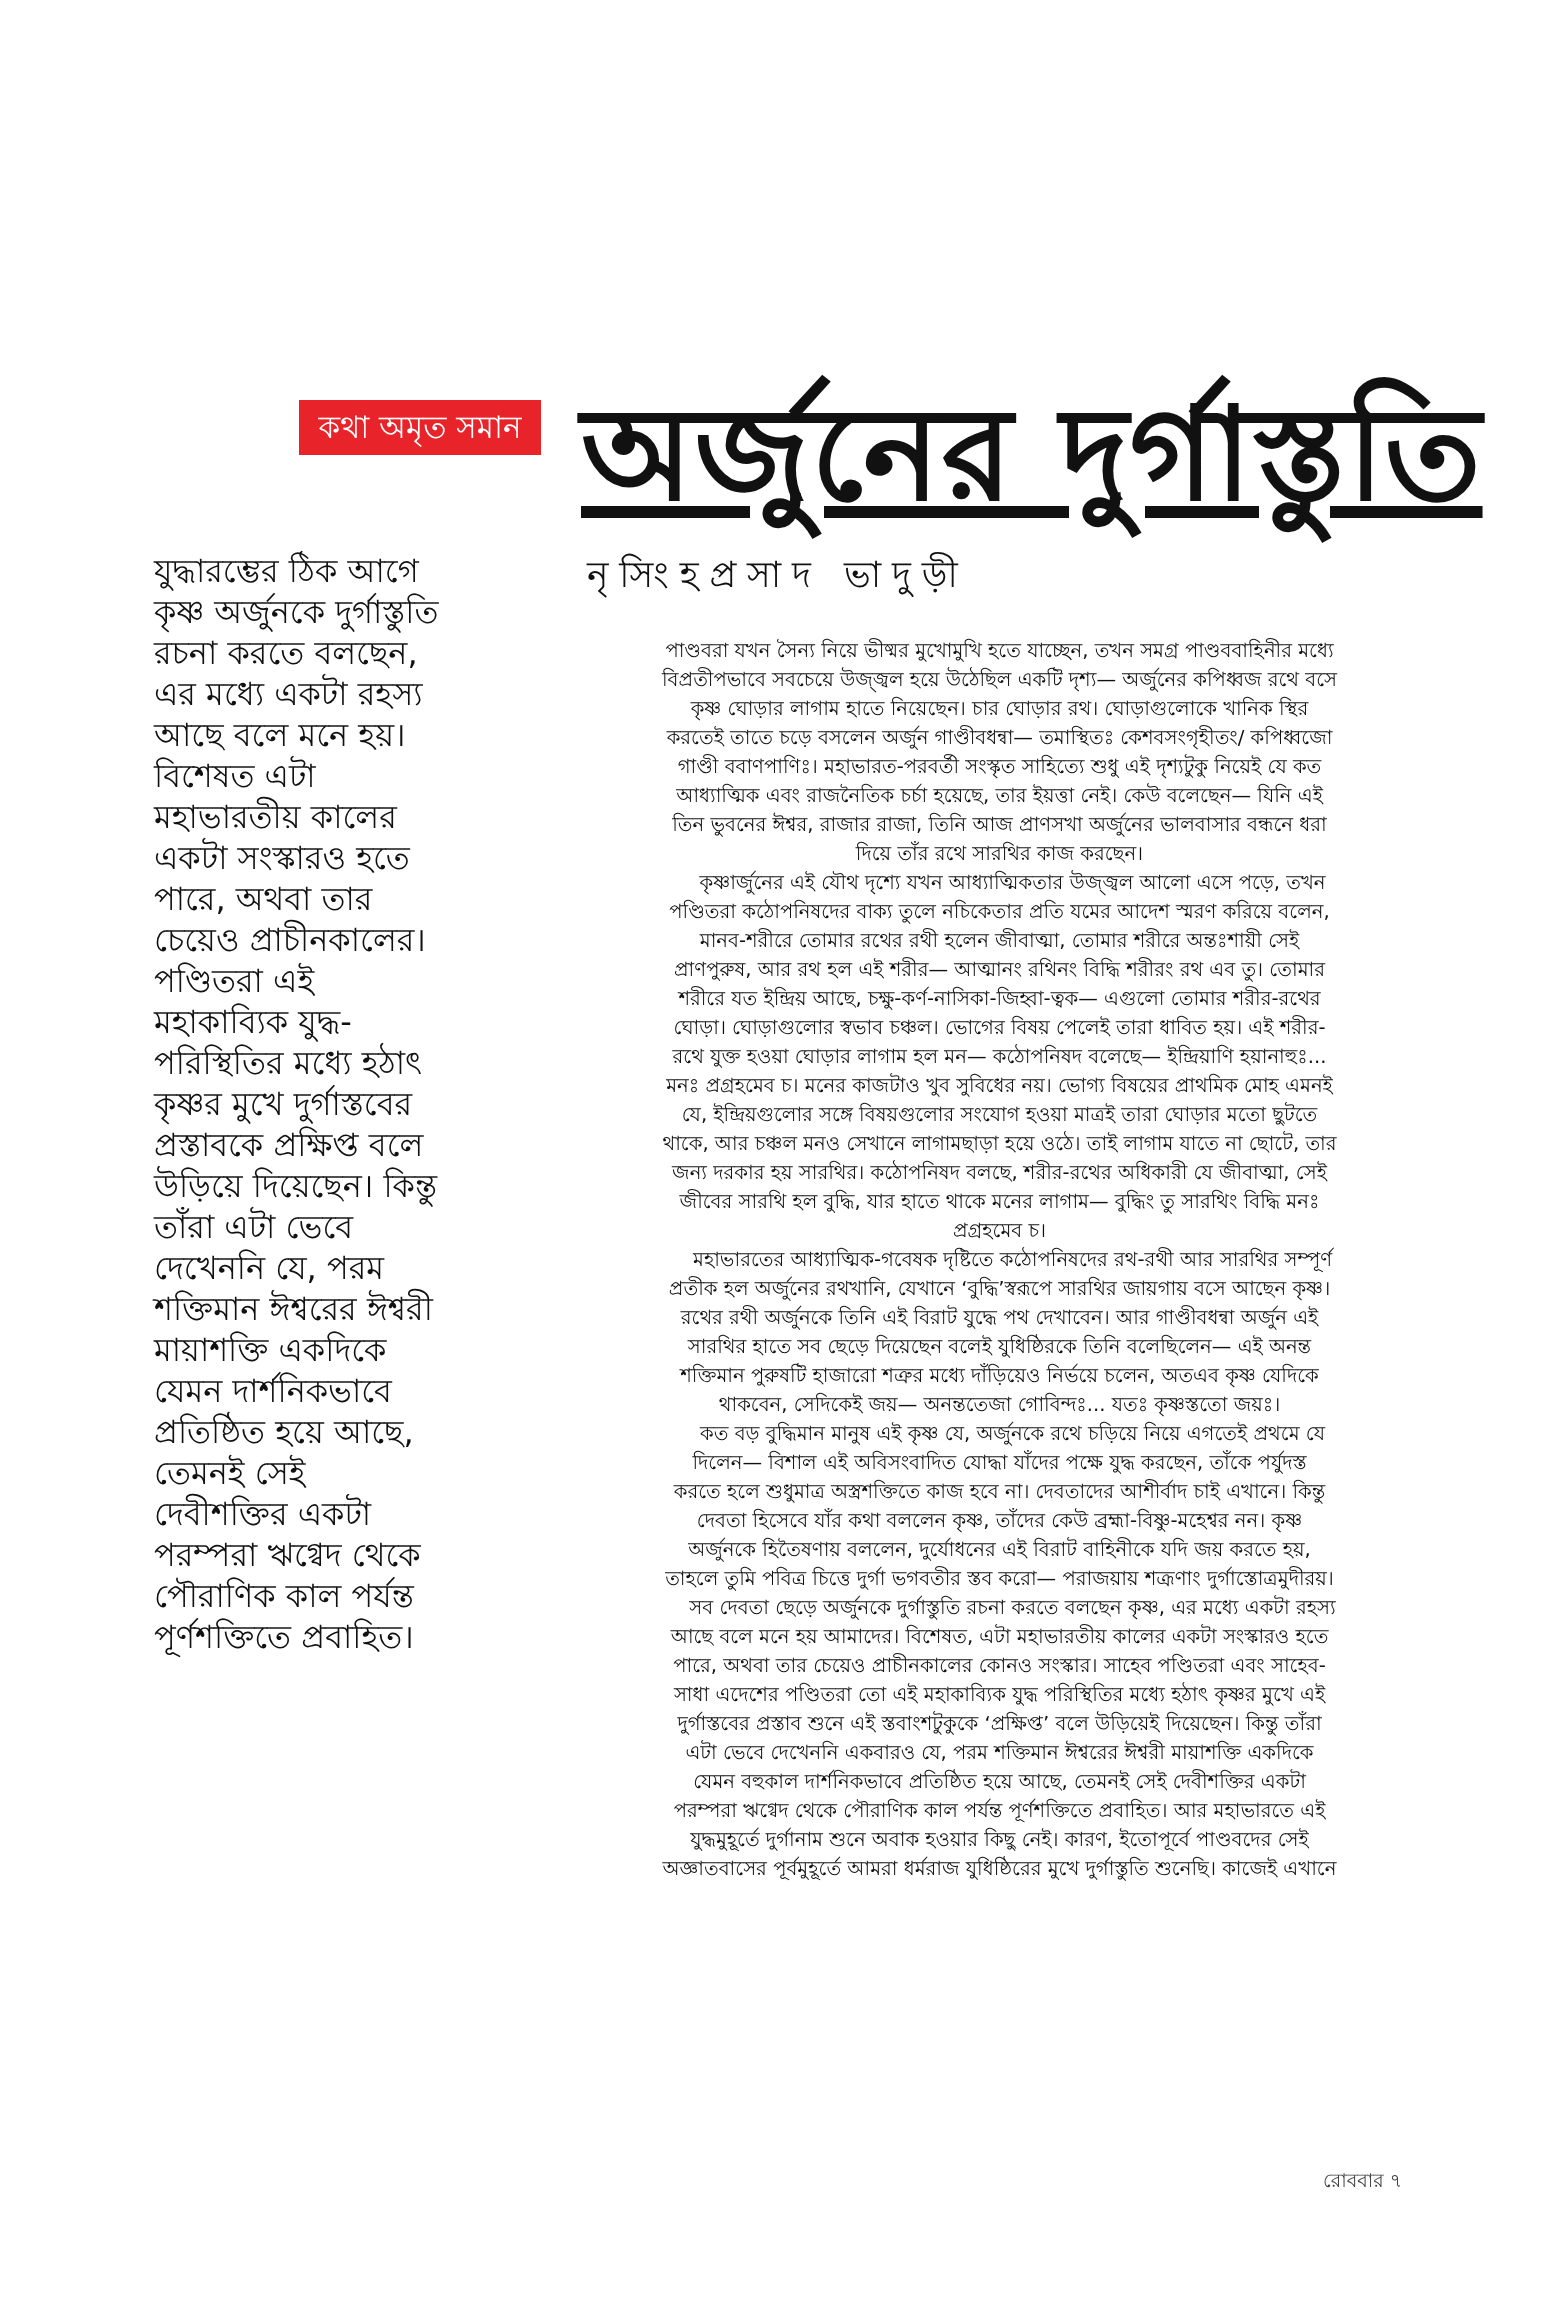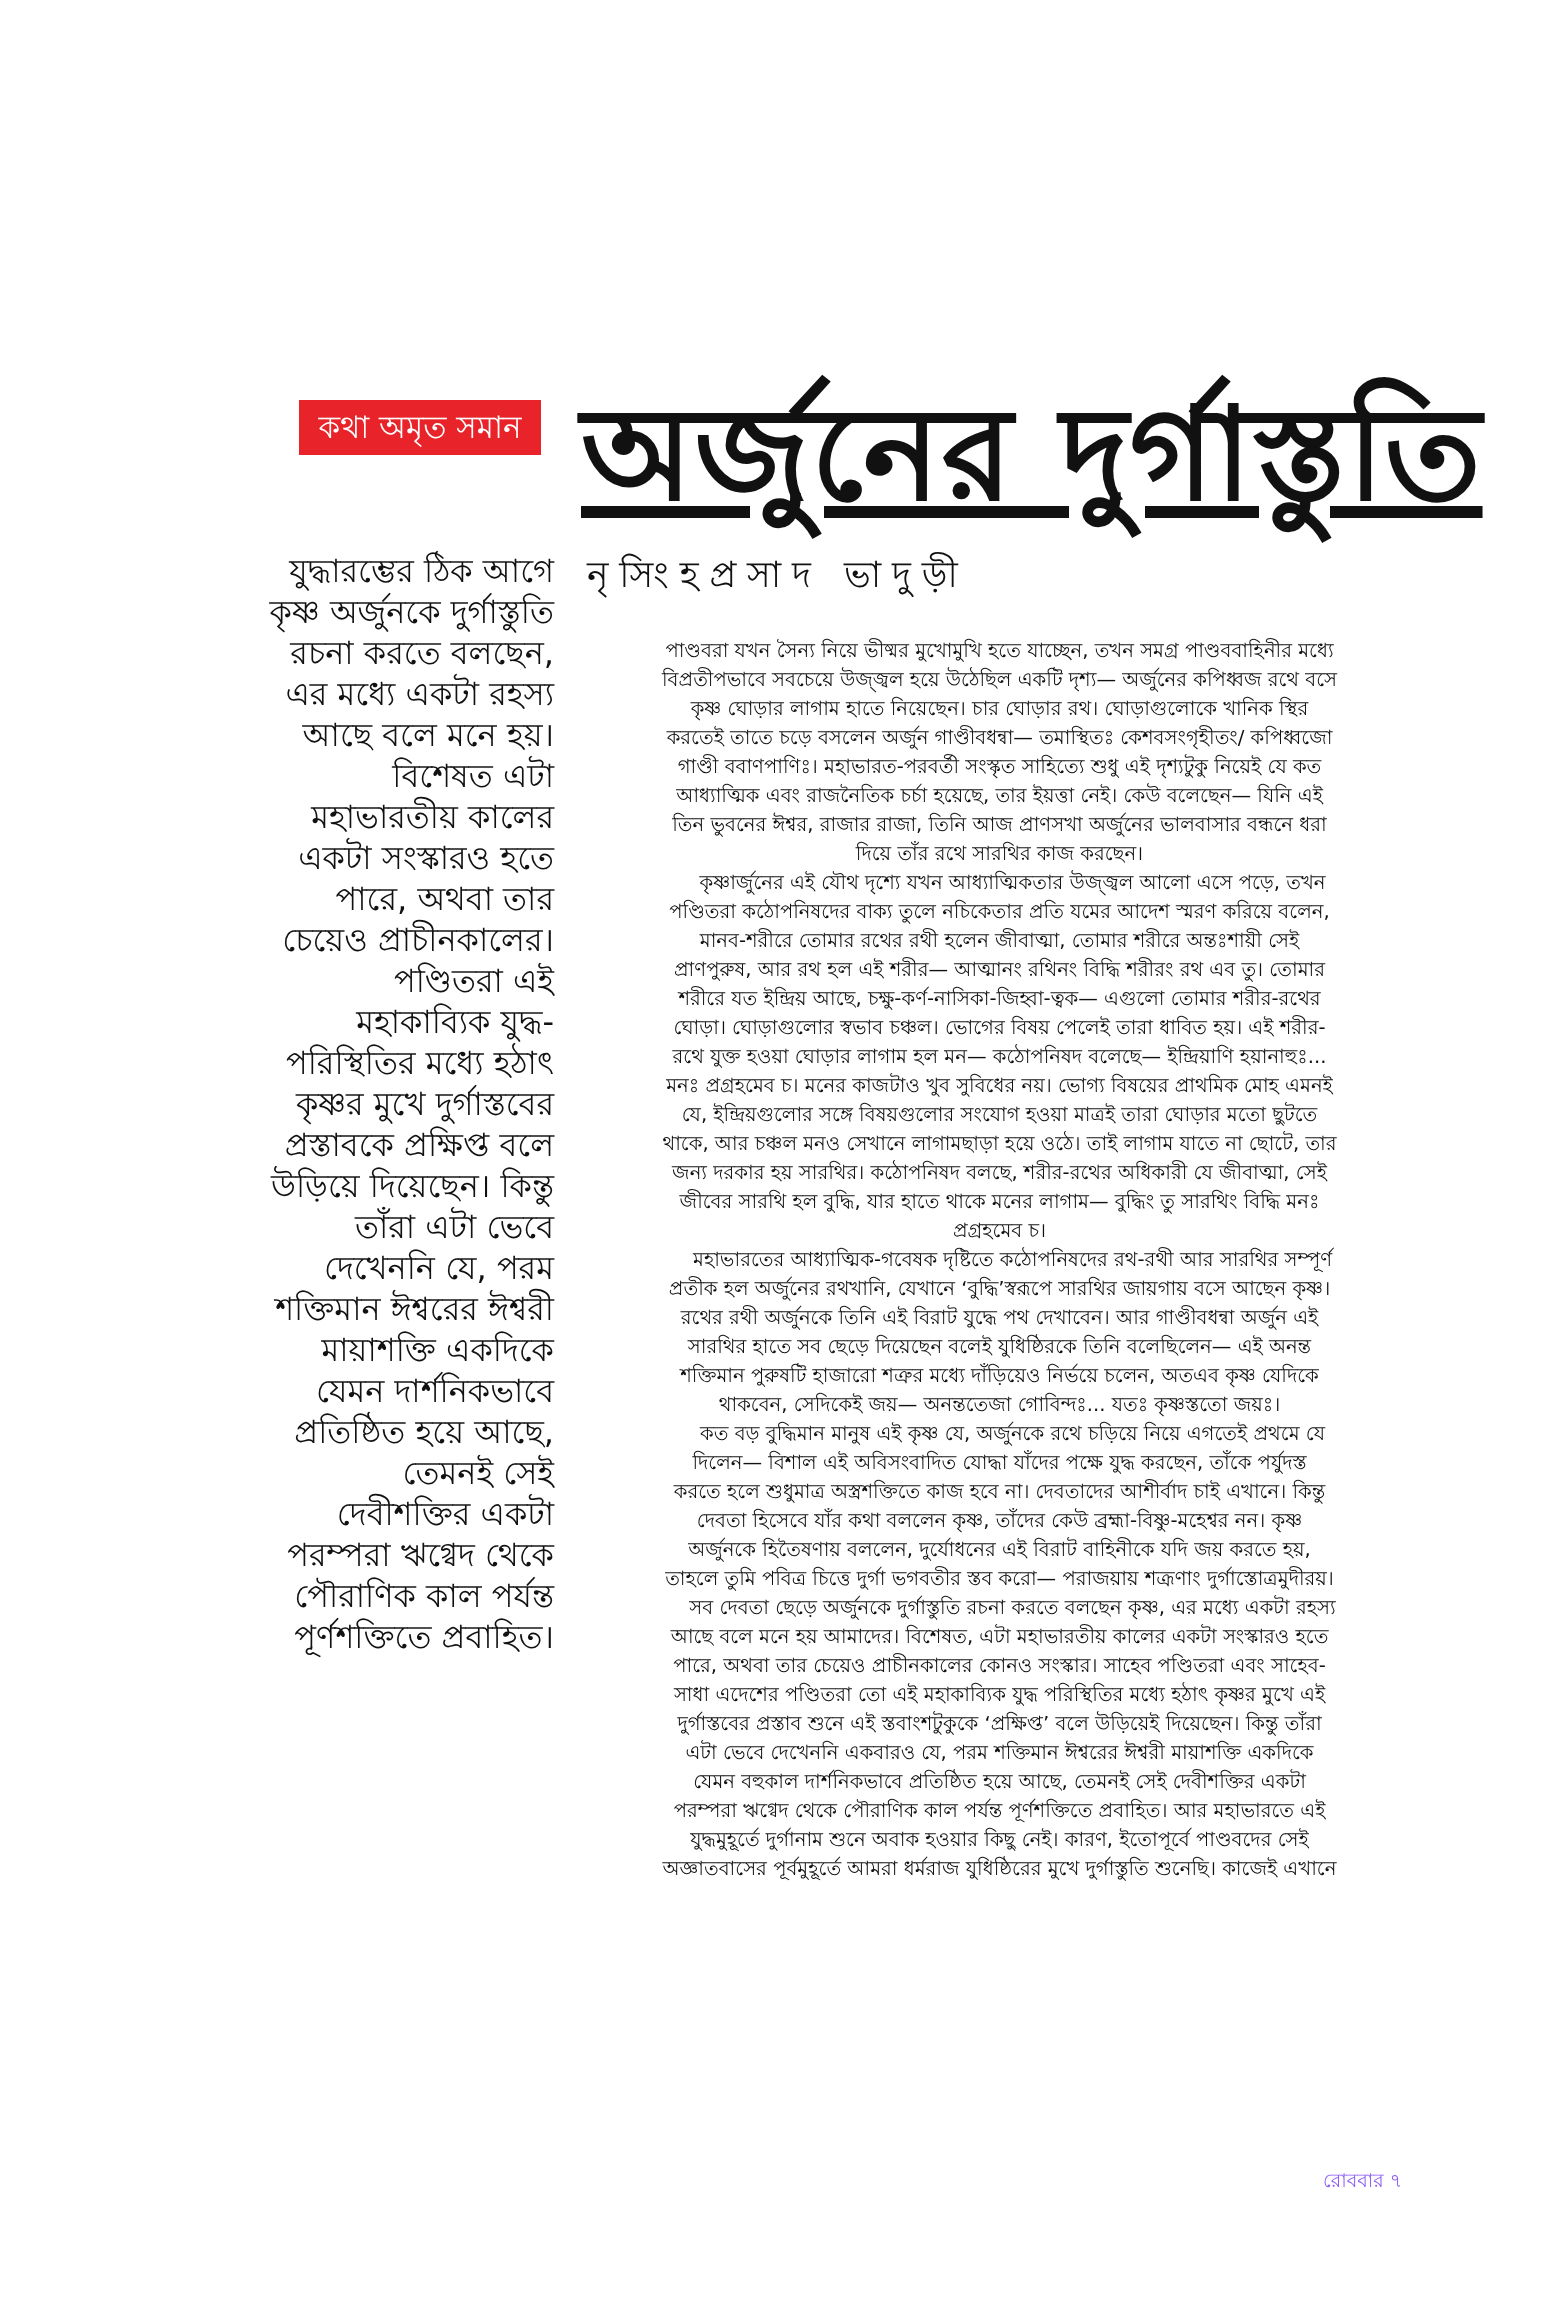--- a/index.html
+++ b/index.html
@@ -10,29 +10,29 @@
   .section-label { position:absolute; left:299px; top:400px; width:242px; height:55px;
          background:#e8242a; color:#ffffff; display:flex; align-items:center; justify-content:center;
          font-size:31px; line-height:1; white-space:nowrap; }
 
   .headline { position:absolute; left:581px; top:362px; height:185px; font-size:129px; line-height:185px;
          font-weight:bold; white-space:nowrap; letter-spacing:1.5px; color:#111; }
 
   .byline { position:absolute; left:587px; top:548px; font-size:36px; line-height:54px; letter-spacing:10.8px;
          white-space:nowrap; color:#111; }
 
-  .pullquote { position:absolute; left:166px; top:551px; width:388px; text-align:right; }
+  .pullquote { position:absolute; left:154px; top:551px; width:388px; }
   .pullquote .pq-line { display:block; height:41px; font-size:32px; line-height:41px; white-space:nowrap; color:#111; }
 
   .body-text { position:absolute; left:587px; top:636px; width:825px;text-align:center; }
   .body-text .bt-line { display:block; height:29px; font-size:19.6px; line-height:29px; white-space:nowrap;
          overflow:hidden; color:#111; }
   .body-text .bt-line.indent { padding-left:26px; }
 
-  .folio { position:absolute; left:1323px; top:2169px; font-size:19px; line-height:23px; white-space:nowrap; color:#8b5cf6; }
+  .folio { position:absolute; left:1323px; top:2169px; font-size:19px; line-height:23px; white-space:nowrap; color:#404040; }
 </style>
 </head>
 <body>
 
 <div class="page">
 
   <div class="section-label">
     <span>কথা অমৃত সমান</span>
   </div>
 

